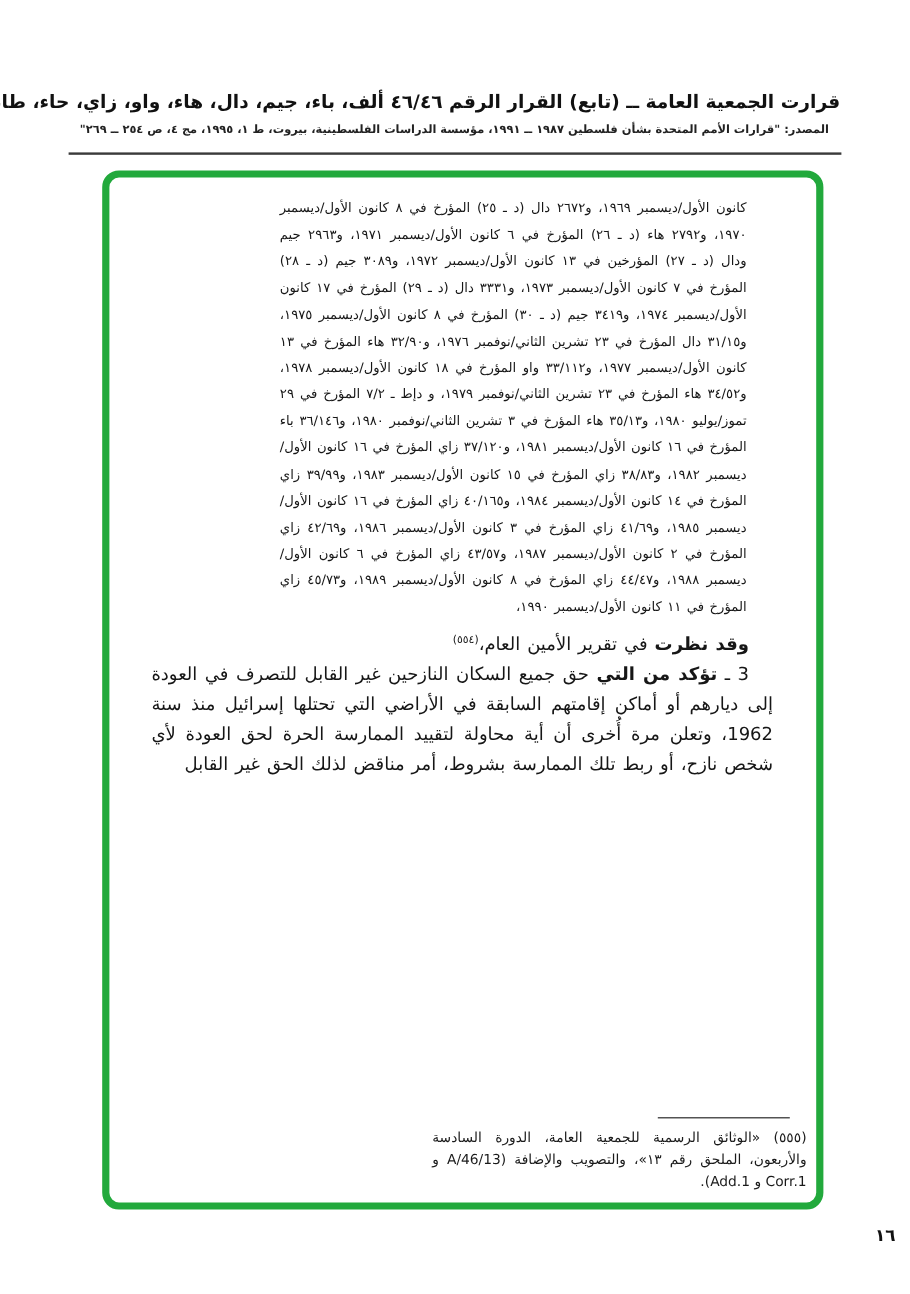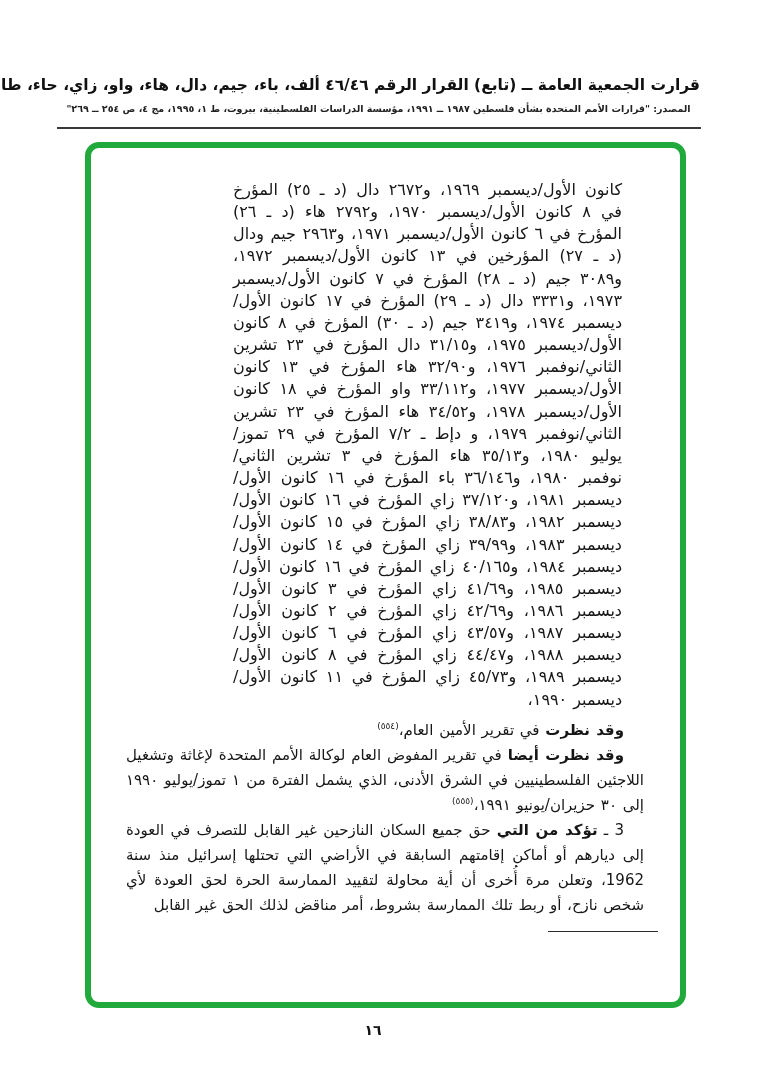--- a/index.html
+++ b/index.html
@@ -49,24 +49,23 @@
   .box-inner {
     position: absolute; inset: 0;
     padding: 15px 36px 0 35px;
     direction: rtl;
   }
 
   .para { text-align: justify; color: #161616; }
   .para-res {
     margin-right: 22px;
     margin-left: 107px;
-    font-size: 16px;
+    font-size: 11px;
     line-height: 22.15px;
     word-spacing: 1px;
-    margin-top: 16px;
   }
   .para-std {
     font-size: 15px;
     line-height: 25px;
     text-indent: 20px;
     word-spacing: 1px;
   }
   .para-2 { margin-top: 7px; }
   .b { font-weight: bold; }
   sup.fnref {
@@ -94,21 +93,21 @@
     margin-right: 14px;
     margin-bottom: 7px;
   }
   .fn-item { text-align: justify; }
   .fn-item .fn-num { font-weight: normal; }
 
   
   .page-num {
     position: absolute;
     top: 1022px; left: 0; right: 12px;
-    text-align: center;
+    text-align: right;
     font-size: 14px;
     font-weight: bold;
     color: #111;
   }
 </style>
 </head>
 <body>
 
 <div class="page">
 
@@ -118,26 +117,26 @@
   </div>
   <div class="hdr-rule"></div>
 
   <div class="green-box">
     <div class="box-inner">
 
       <p class="para para-res">كانون الأول/ديسمبر ١٩٦٩، و٢٦٧٢ دال (د ـ ٢٥) المؤرخ في ٨ كانون الأول/ديسمبر ١٩٧٠، و٢٧٩٢ هاء (د ـ ٢٦) المؤرخ في ٦ كانون الأول/ديسمبر ١٩٧١، و٢٩٦٣ جيم ودال (د ـ ٢٧) المؤرخين في ١٣ كانون الأول/ديسمبر ١٩٧٢، و٣٠٨٩ جيم (د ـ ٢٨) المؤرخ في ٧ كانون الأول/ديسمبر ١٩٧٣، و٣٣٣١ دال (د ـ ٢٩) المؤرخ في ١٧ كانون الأول/ديسمبر ١٩٧٤، و٣٤١٩ جيم (د ـ ٣٠) المؤرخ في ٨ كانون الأول/ديسمبر ١٩٧٥، و٣١/١٥ دال المؤرخ في ٢٣ تشرين الثاني/نوفمبر ١٩٧٦، و٣٢/٩٠ هاء المؤرخ في ١٣ كانون الأول/ديسمبر ١٩٧٧، و٣٣/١١٢ واو المؤرخ في ١٨ كانون الأول/ديسمبر ١٩٧٨، و٣٤/٥٢ هاء المؤرخ في ٢٣ تشرين الثاني/نوفمبر ١٩٧٩، و دإط ـ ٧/٢ المؤرخ في ٢٩ تموز/يوليو ١٩٨٠، و٣٥/١٣ هاء المؤرخ في ٣ تشرين الثاني/نوفمبر ١٩٨٠، و٣٦/١٤٦ باء المؤرخ في ١٦ كانون الأول/ديسمبر ١٩٨١، و٣٧/١٢٠ زاي المؤرخ في ١٦ كانون الأول/ديسمبر ١٩٨٢، و٣٨/٨٣ زاي المؤرخ في ١٥ كانون الأول/ديسمبر ١٩٨٣، و٣٩/٩٩ زاي المؤرخ في ١٤ كانون الأول/ديسمبر ١٩٨٤، و٤٠/١٦٥ زاي المؤرخ في ١٦ كانون الأول/ديسمبر ١٩٨٥، و٤١/٦٩ زاي المؤرخ في ٣ كانون الأول/ديسمبر ١٩٨٦، و٤٢/٦٩ زاي المؤرخ في ٢ كانون الأول/ديسمبر ١٩٨٧، و٤٣/٥٧ زاي المؤرخ في ٦ كانون الأول/ديسمبر ١٩٨٨، و٤٤/٤٧ زاي المؤرخ في ٨ كانون الأول/ديسمبر ١٩٨٩، و٤٥/٧٣ زاي المؤرخ في ١١ كانون الأول/ديسمبر ١٩٩٠،</p>
 
       <p class="para para-std para-2"><span class="b">وقد نظرت</span><span> في تقرير الأمين العام،</span><sup class="fnref">(٥٥٤)</sup></p>
 
-      <p class="para para-std"><span class="b">وقد نظرت أيضا</span><span> في تقرير المفوض العام لوكالة الأمم المتحدة لإغاثة وتشغيل اللاجئين الفلسطينيين في الشرق الأدنى، الذي يشمل الفترة من ١ تموز/يوليو ١٩٩٠ إلى ٣٠ حزيران/يونيو ١٩٩١،</span><sup class="fnref">(٥٥٥)</sup></p>
 
       <p class="para para-std"><span>3 ـ </span><span class="b">تؤكد من التي</span><span> حق جميع السكان النازحين غير القابل للتصرف في العودة إلى ديارهم أو أماكن إقامتهم السابقة في الأراضي التي تحتلها إسرائيل منذ سنة 1962، وتعلن مرة أُخرى أن أية محاولة لتقييد الممارسة الحرة لحق العودة لأي شخص نازح، أو ربط تلك الممارسة بشروط، أمر مناقض لذلك الحق غير القابل</span></p>
 
       <div class="footnotes">
         <div class="fn-sep"></div>
+        <div class="fn-item"><span class="fn-num">(٥٥٥)</span>&nbsp;<span>«الوثائق الرسمية للجمعية العامة، الدورة السادسة والأربعون، الملحق رقم ١٣»، والتصويب والإضافة (A/46/13 و Corr.1 و Add.1).</span></div>
       </div>
 
     </div>
   </div>
 
   <div class="page-num">١٦</div>
 
 </div>
 
 </body></html>

